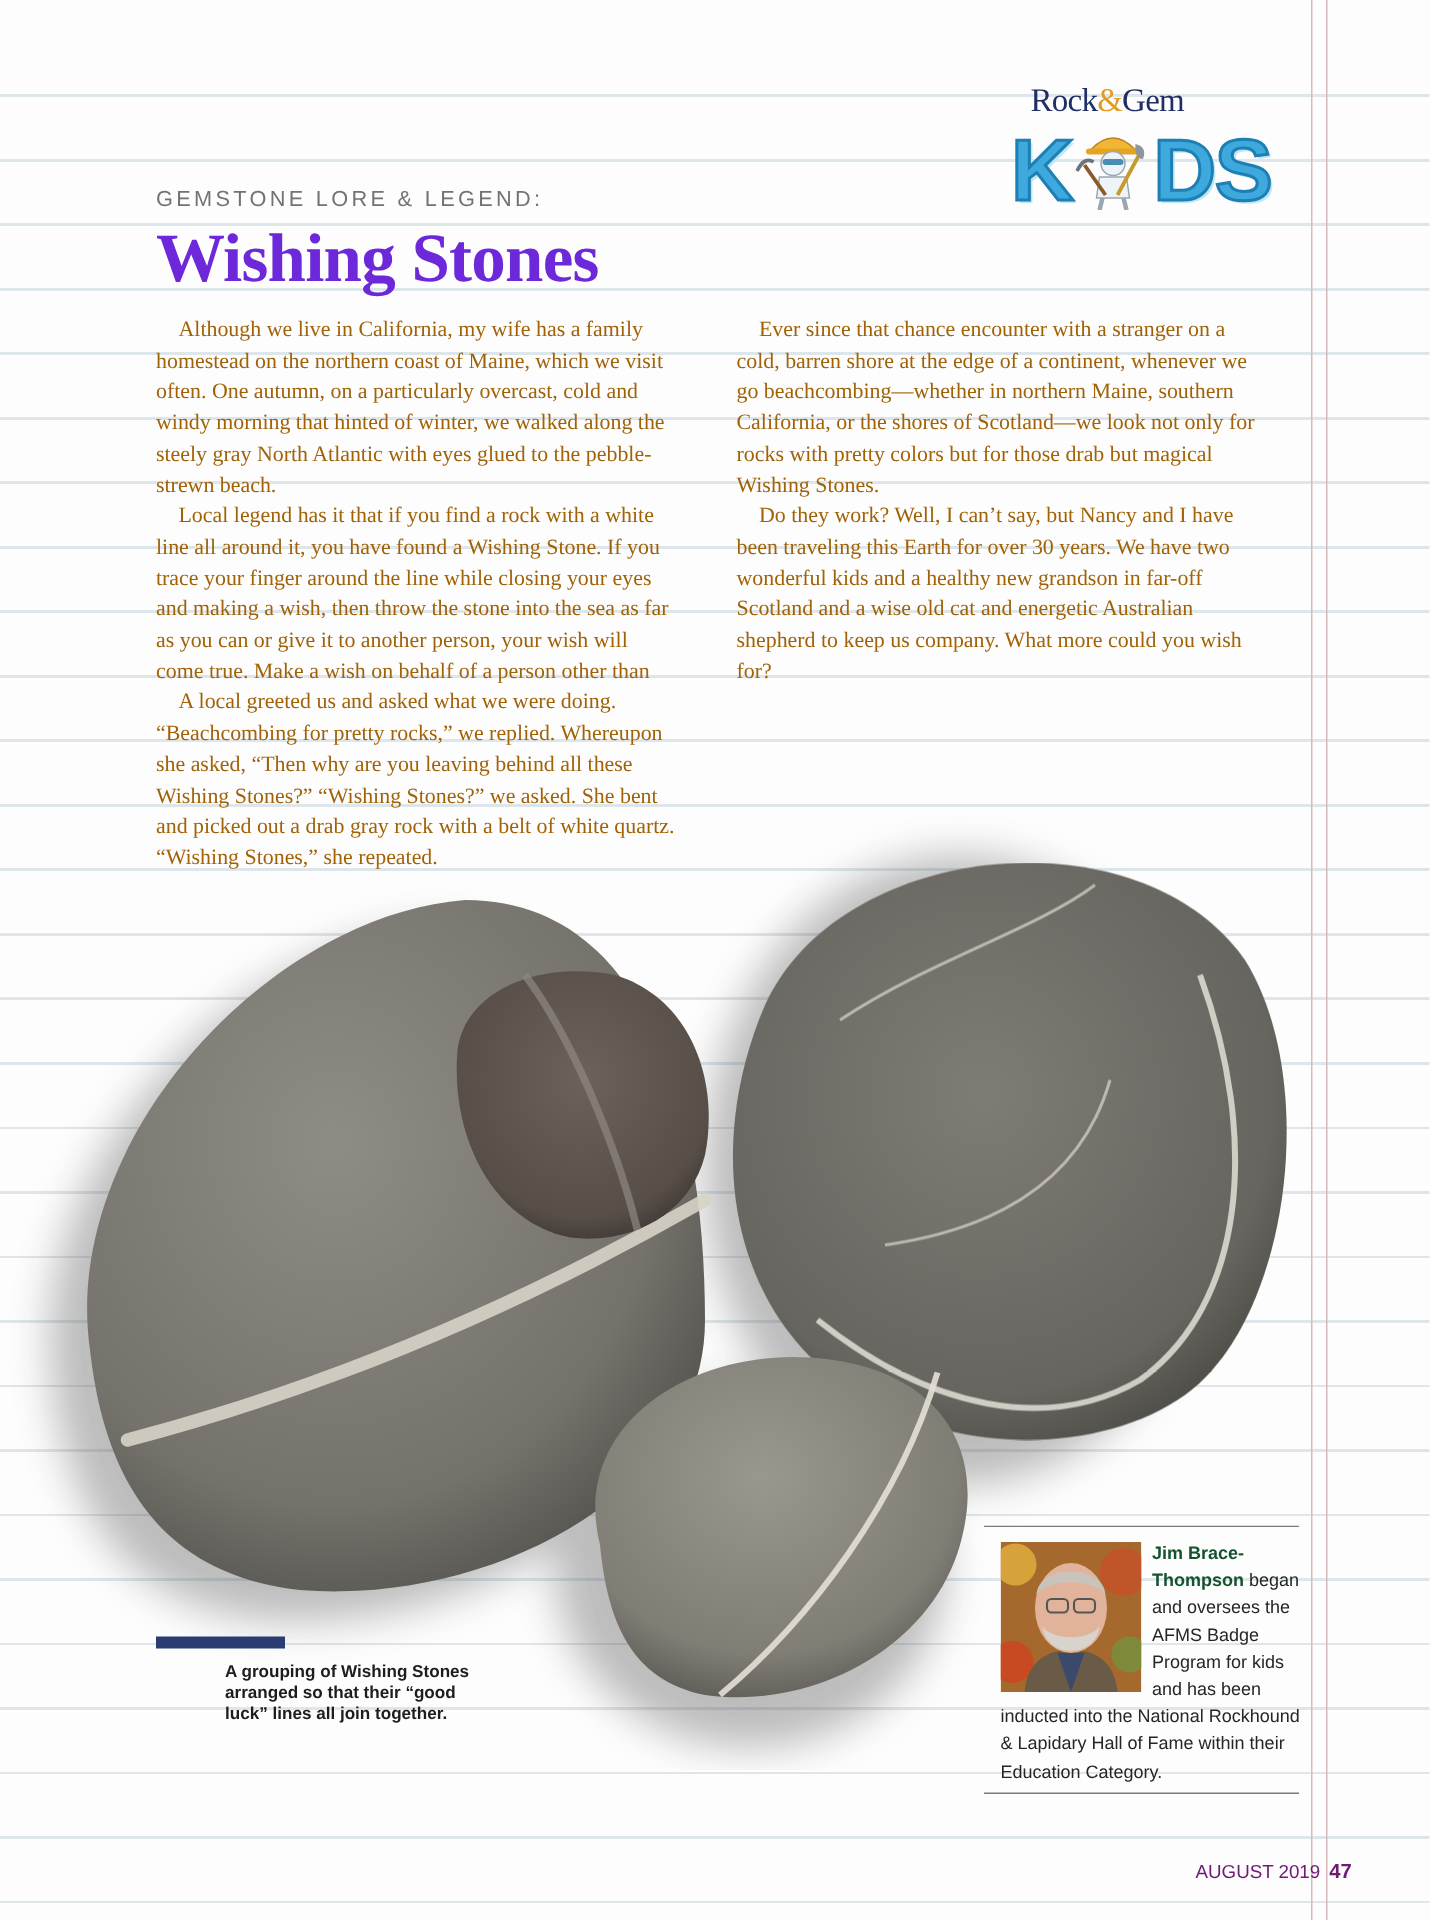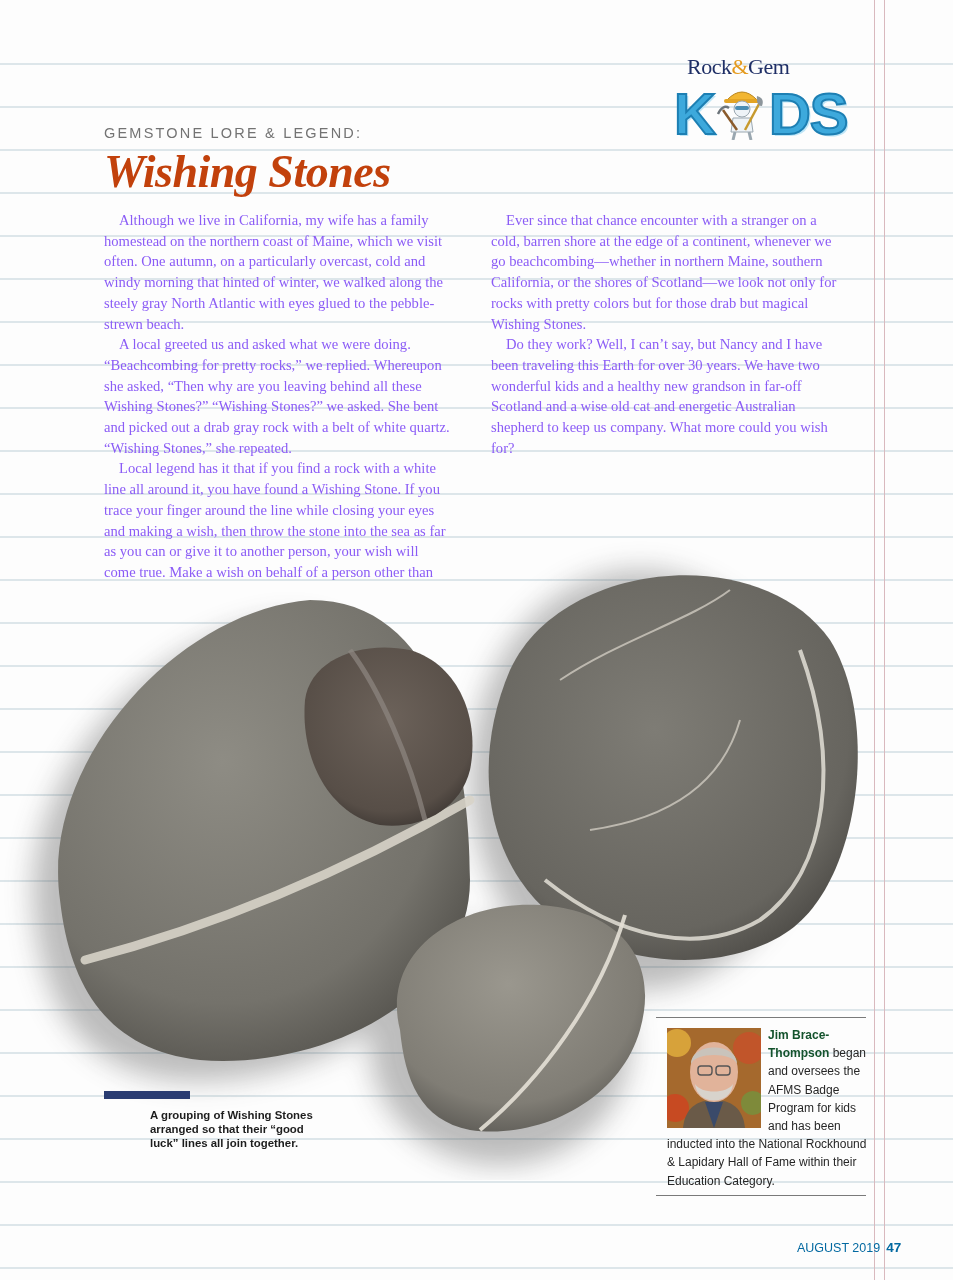--- a/index.html
+++ b/index.html
@@ -15,35 +15,35 @@
   .logo-brand { position:absolute; left:15px; top:2px; font-family:"Liberation Serif", serif; font-size:22px; letter-spacing:-0.5px; color:#1f2f66; }
   .logo-brand .amp { color:#e49a1d; }
   .logo-kids { position:absolute; left:2px; top:32px; display:flex; align-items:flex-end; }
   .kid-letter {
     font-family:"Liberation Sans", sans-serif; font-weight:bold; font-size:58px; line-height:52px;
     color:#3da9dc; -webkit-text-stroke:2px #1d7fb3; letter-spacing:-1px;
     text-shadow: 0 0 0 #fff, 2px 2px 0 #bfe6f7;
   }
   .kid-figure { width:54px; height:56px; position:relative; }
   .kicker { position:absolute; left:104px; top:125px; font-family:"Liberation Sans", sans-serif; font-size:14.5px; letter-spacing:2.2px; color:#737373; }
-  .title { position:absolute; left:104px; top:142px; font-family:"Liberation Serif", serif; font-weight:bold; font-size:46px; color:#c2410c; letter-spacing:-0.5px; line-height:60px;font-style:italic; }
-  .col { position:absolute; top:210px; font-size:14.6px; line-height:20.7px; color:#8b5cf6; }
+  .title { position:absolute; left:104px; top:142px; font-family:"Liberation Serif", serif; font-weight:bold; font-size:46px; color:#6d28d9; letter-spacing:-0.5px; line-height:60px; }
+  .col { position:absolute; top:210px; font-size:14.6px; line-height:20.7px; color:#a16207; }
   .col p { margin:0; }
   .col p.ind { text-indent:15px; }
   .col1 { left:104px; width:348px; }
   .col2 { left:491px; width:346px; }
   .rocks { position:absolute; left:0; top:540px; width:953px; height:640px; }
   .caption-bar { position:absolute; left:104px; top:1091px; width:86px; height:8px; background:#2a3c72; }
   .caption { position:absolute; left:104px; top:1108px; width:180px; font-family:"Liberation Sans", sans-serif; font-weight:bold; font-size:11.4px; line-height:14px; color:#1d1d1d;margin-left:46px; }
   .bio-rule { position:absolute; height:1px; background:#7a7a7a; }
   .bio-photo { position:absolute; left:667px; top:1028px; width:94px; height:100px; overflow:hidden; }
   .bio-text { position:absolute; left:667px; top:1026px; width:200px; font-family:"Liberation Sans", sans-serif; font-size:12px; line-height:18.2px; color:#262626; }
   .bio-float { float:left; width:101px; height:108px; }
   .bio-name { color:#14532d; font-weight:bold; }
-  .footer { position:absolute; left:797px; top:1240px; font-family:"Liberation Sans", sans-serif; font-size:12.5px; color:#0369a1; }
+  .footer { position:absolute; left:797px; top:1240px; font-family:"Liberation Sans", sans-serif; font-size:12.5px; color:#701a75; }
   .footer .pg { font-weight:bold; font-size:13.5px; margin-left:6px; }
 </style>
 </head>
 <body>
 
 <div class="margin-line" style="left:874px"></div>
 <div class="margin-line" style="left:884px"></div>
 
 <div class="logo">
   <div class="logo-brand"><span>Rock</span><span class="amp">&amp;</span><span>Gem</span></div>
@@ -67,22 +67,22 @@
     <span class="kid-letter">D</span>
     <span class="kid-letter">S</span>
   </div>
 </div>
 
 <div class="kicker">GEMSTONE LORE &amp; LEGEND:</div>
 <div class="title">Wishing Stones</div>
 
 <div class="col col1">
   <p class="ind">Although we live in California, my wife has a family homestead on the northern coast of Maine, which we visit often. One autumn, on a particularly overcast, cold and windy morning that hinted of winter, we walked along the steely gray North Atlantic with eyes glued to the pebble-strewn beach.</p>
+  <p class="ind">Local legend has it that if you find a rock with a white line all around it, you have found a Wishing Stone. If you trace your finger around the line while closing your eyes and making a wish, then throw the stone into the sea as far as you can or give it to another person, your wish will come true. Make a wish on behalf of a person other than</p>
   <p class="ind">A local greeted us and asked what we were doing. “Beachcombing for pretty rocks,” we replied. Whereupon she asked, “Then why are you leaving behind all these Wishing Stones?”  “Wishing Stones?” we asked. She bent and picked out a drab gray rock with a belt of white quartz. “Wishing Stones,” she repeated.</p>
-  <p class="ind">Local legend has it that if you find a rock with a white line all around it, you have found a Wishing Stone. If you trace your finger around the line while closing your eyes and making a wish, then throw the stone into the sea as far as you can or give it to another person, your wish will come true. Make a wish on behalf of a person other than</p>
 </div>
 <div class="col col2">
   <p class="ind">Ever since that chance encounter with a stranger on a cold, barren shore at the edge of a continent, whenever we go beachcombing—whether in northern Maine, southern California, or the shores of Scotland—we look not only for rocks with pretty colors but for those drab but magical Wishing Stones.</p>
   <p class="ind">Do they work? Well, I can’t say, but Nancy and I have been traveling this Earth for over 30 years. We have two wonderful kids and a healthy new grandson in far-off Scotland and a wise old cat and energetic Australian shepherd to keep us company. What more could you wish for?</p>
 </div>
 
 <svg class="rocks" viewBox="0 540 953 640" width="953" height="640">
   <defs>
     <radialGradient id="g1" cx="40%" cy="35%" r="75%">
       <stop offset="0" stop-color="#8e8c84"></stop>

